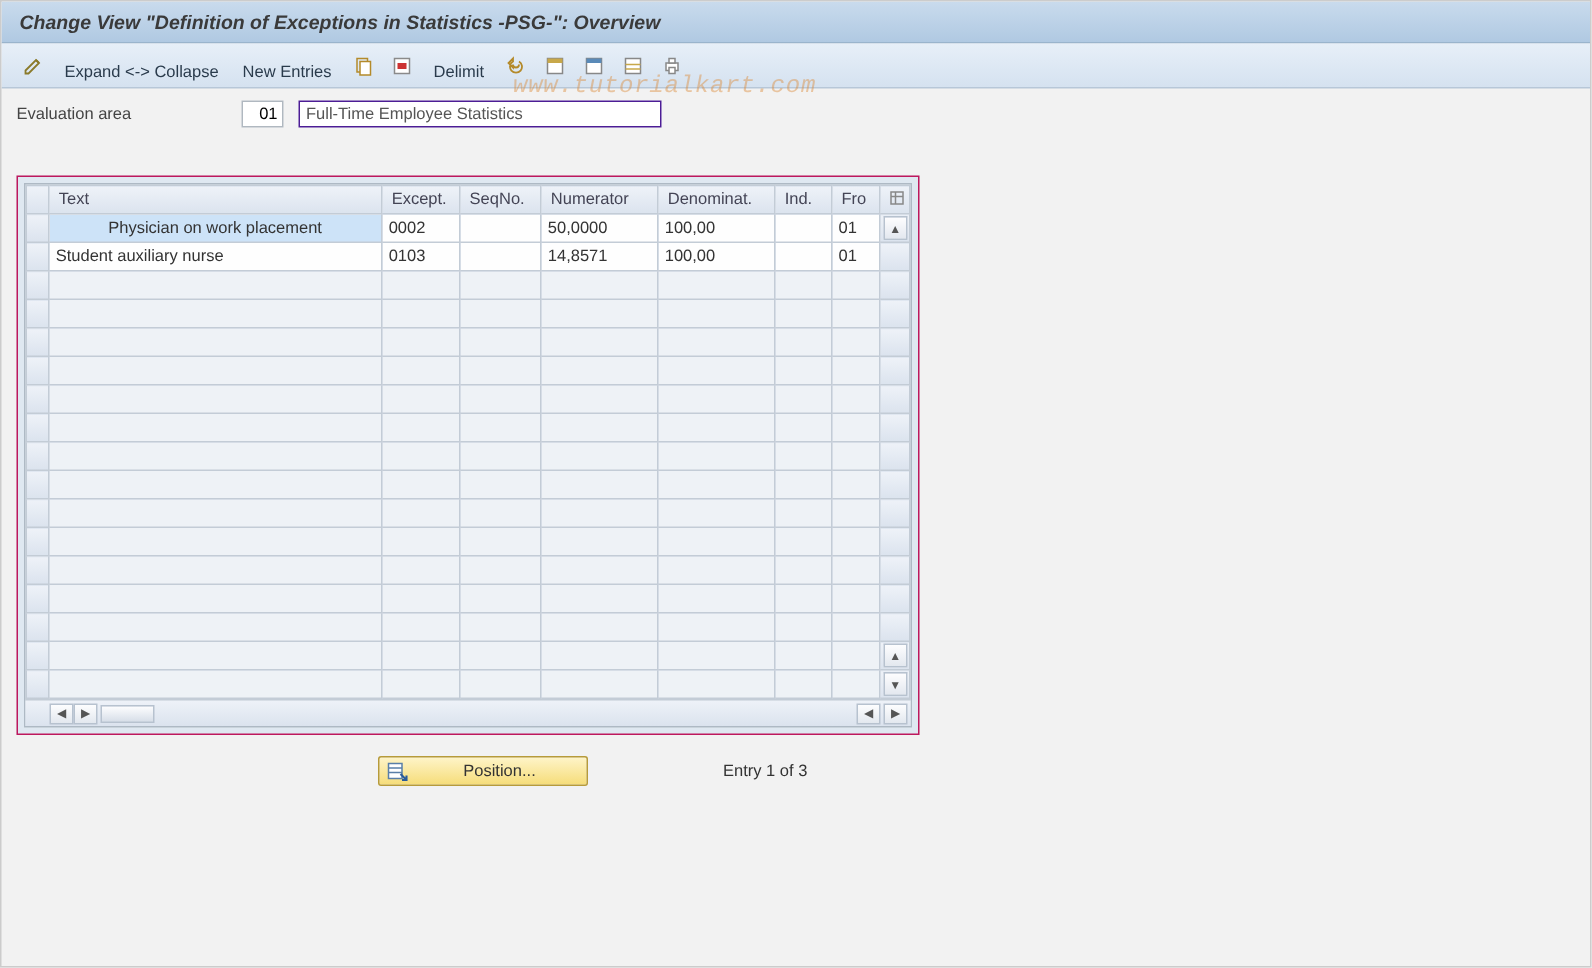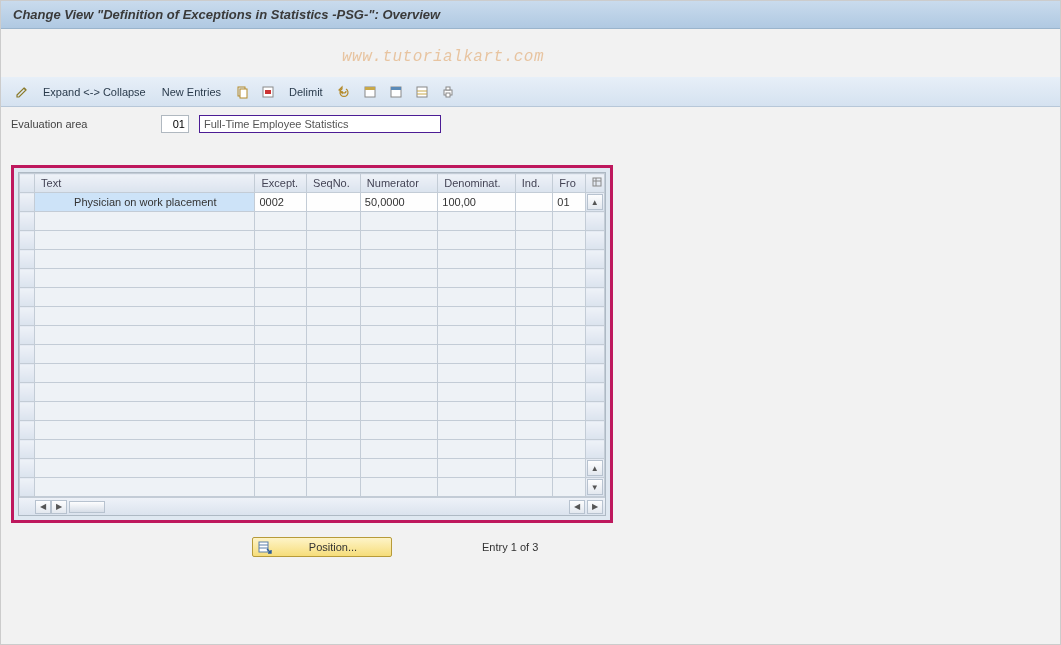--- a/index.html
+++ b/index.html
@@ -28,24 +28,23 @@
     font-weight: bold;
     color: #3a3a3a;
   }
 
   
   .toolbar {
     background: linear-gradient(to bottom, #e7eff8 0%, #d5e2f0 100%);
     border-bottom: 1px solid #b7c7d8;
     padding: 4px 10px;
     display: flex;
-    align-items: center;
+    align-items: flex-end;
     gap: 4px;
     height: 30px;
-    margin-top: 48px;
   }
   .tb-btn {
     display: inline-flex;
     align-items: center;
     justify-content: center;
     height: 20px;
     min-width: 20px;
     border: 1px solid transparent;
     border-radius: 2px;
     cursor: pointer;
@@ -86,21 +85,21 @@
     width: 242px; height: 18px;
     border: 1px solid #4c1d95;
     background: #fff;
     padding: 1px 4px;
     font-size: 11px;
     color: #555;
   }
 
   
   .table-wrap {
-    border: 3px solid #be185d;
+    border: 1px solid #be185d;
     background: #dfe8f1;
     padding: 4px;
     width: 602px;
     position: relative;
   }
   .inner-frame {
     border: 1px solid #aeb9c4;
     background: #e9eff6;
   }
 
@@ -350,20 +349,31 @@
               <td>0002</td>
               <td></td>
               <td>50,0000</td>
               <td>100,00</td>
               <td></td>
               <td>01</td>
               <td class="vscroll-cell">
                 <div class="vscroll-btn">▲</div>
               </td>
             </tr>
+            <tr>
+              <td class="rowhead"></td>
+              <td>Student auxiliary nurse</td>
+              <td>0103</td>
+              <td></td>
+              <td>14,8571</td>
+              <td>100,00</td>
+              <td></td>
+              <td>01</td>
+              <td class="vscroll-cell"></td>
+            </tr>
             <tr class="empty">
               <td class="rowhead"></td>
               <td></td>
               <td></td>
               <td></td>
               <td></td>
               <td></td>
               <td></td>
               <td></td>
               <td class="vscroll-cell"></td>

